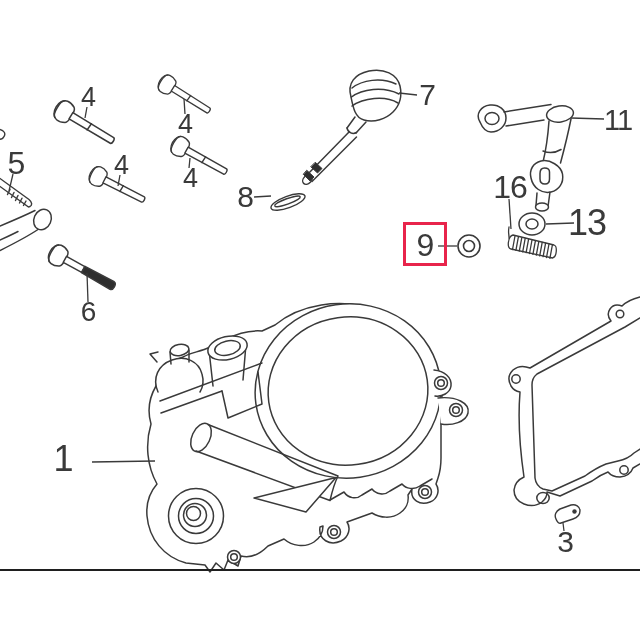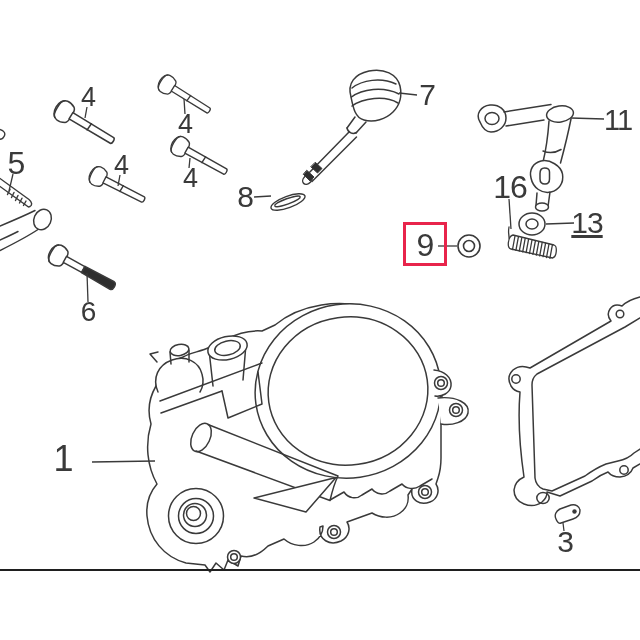--- a/index.html
+++ b/index.html
@@ -224,18 +224,18 @@
       <div class="lbl" style="left: 121px; top: 165px; font-size: 27px; color: rgb(58, 58, 58);">4</div>
       <div class="lbl" style="left: 185px; top: 124px; font-size: 27px; color: rgb(58, 58, 58);">4</div>
       <div class="lbl" style="left: 190px; top: 178px; font-size: 27px; color: rgb(58, 58, 58);">4</div>
       <div class="lbl" style="left: 16px; top: 163px; font-size: 32px; color: rgb(58, 58, 58);">5</div>
       <div class="lbl" style="left: 88px; top: 312px; font-size: 28px; color: rgb(58, 58, 58);">6</div>
       <div class="lbl" style="left: 427px; top: 95px; font-size: 30px; color: rgb(58, 58, 58);">7</div>
       <div class="lbl" style="left: 245px; top: 197px; font-size: 30px; color: rgb(58, 58, 58);">8</div>
       <div class="lbl" style="left: 425px; top: 245px; font-size: 32px; color: rgb(58, 58, 58);">9</div>
       <div class="lbl" style="left: 618px; top: 120px; font-size: 29px; color: rgb(58, 58, 58);">11</div>
       <div class="lbl" style="left: 510px; top: 187px; font-size: 32px; color: rgb(58, 58, 58);">16</div>
-      <div class="lbl" style="left: 587px; top: 223px; font-size: 30px; color: rgb(58, 58, 58); text-decoration: underline;">13</div>
+      <div class="lbl" style="left: 587px; top: 223px; font-size: 36px; color: rgb(58, 58, 58);">13</div>
     </div>
 
 <div class="hl" id="hlbox" style="left: 403px; top: 222px; width: 44px; height: 44px; border-color: rgb(232, 36, 75);"></div>
 
 </div>
 
 </body></html>

